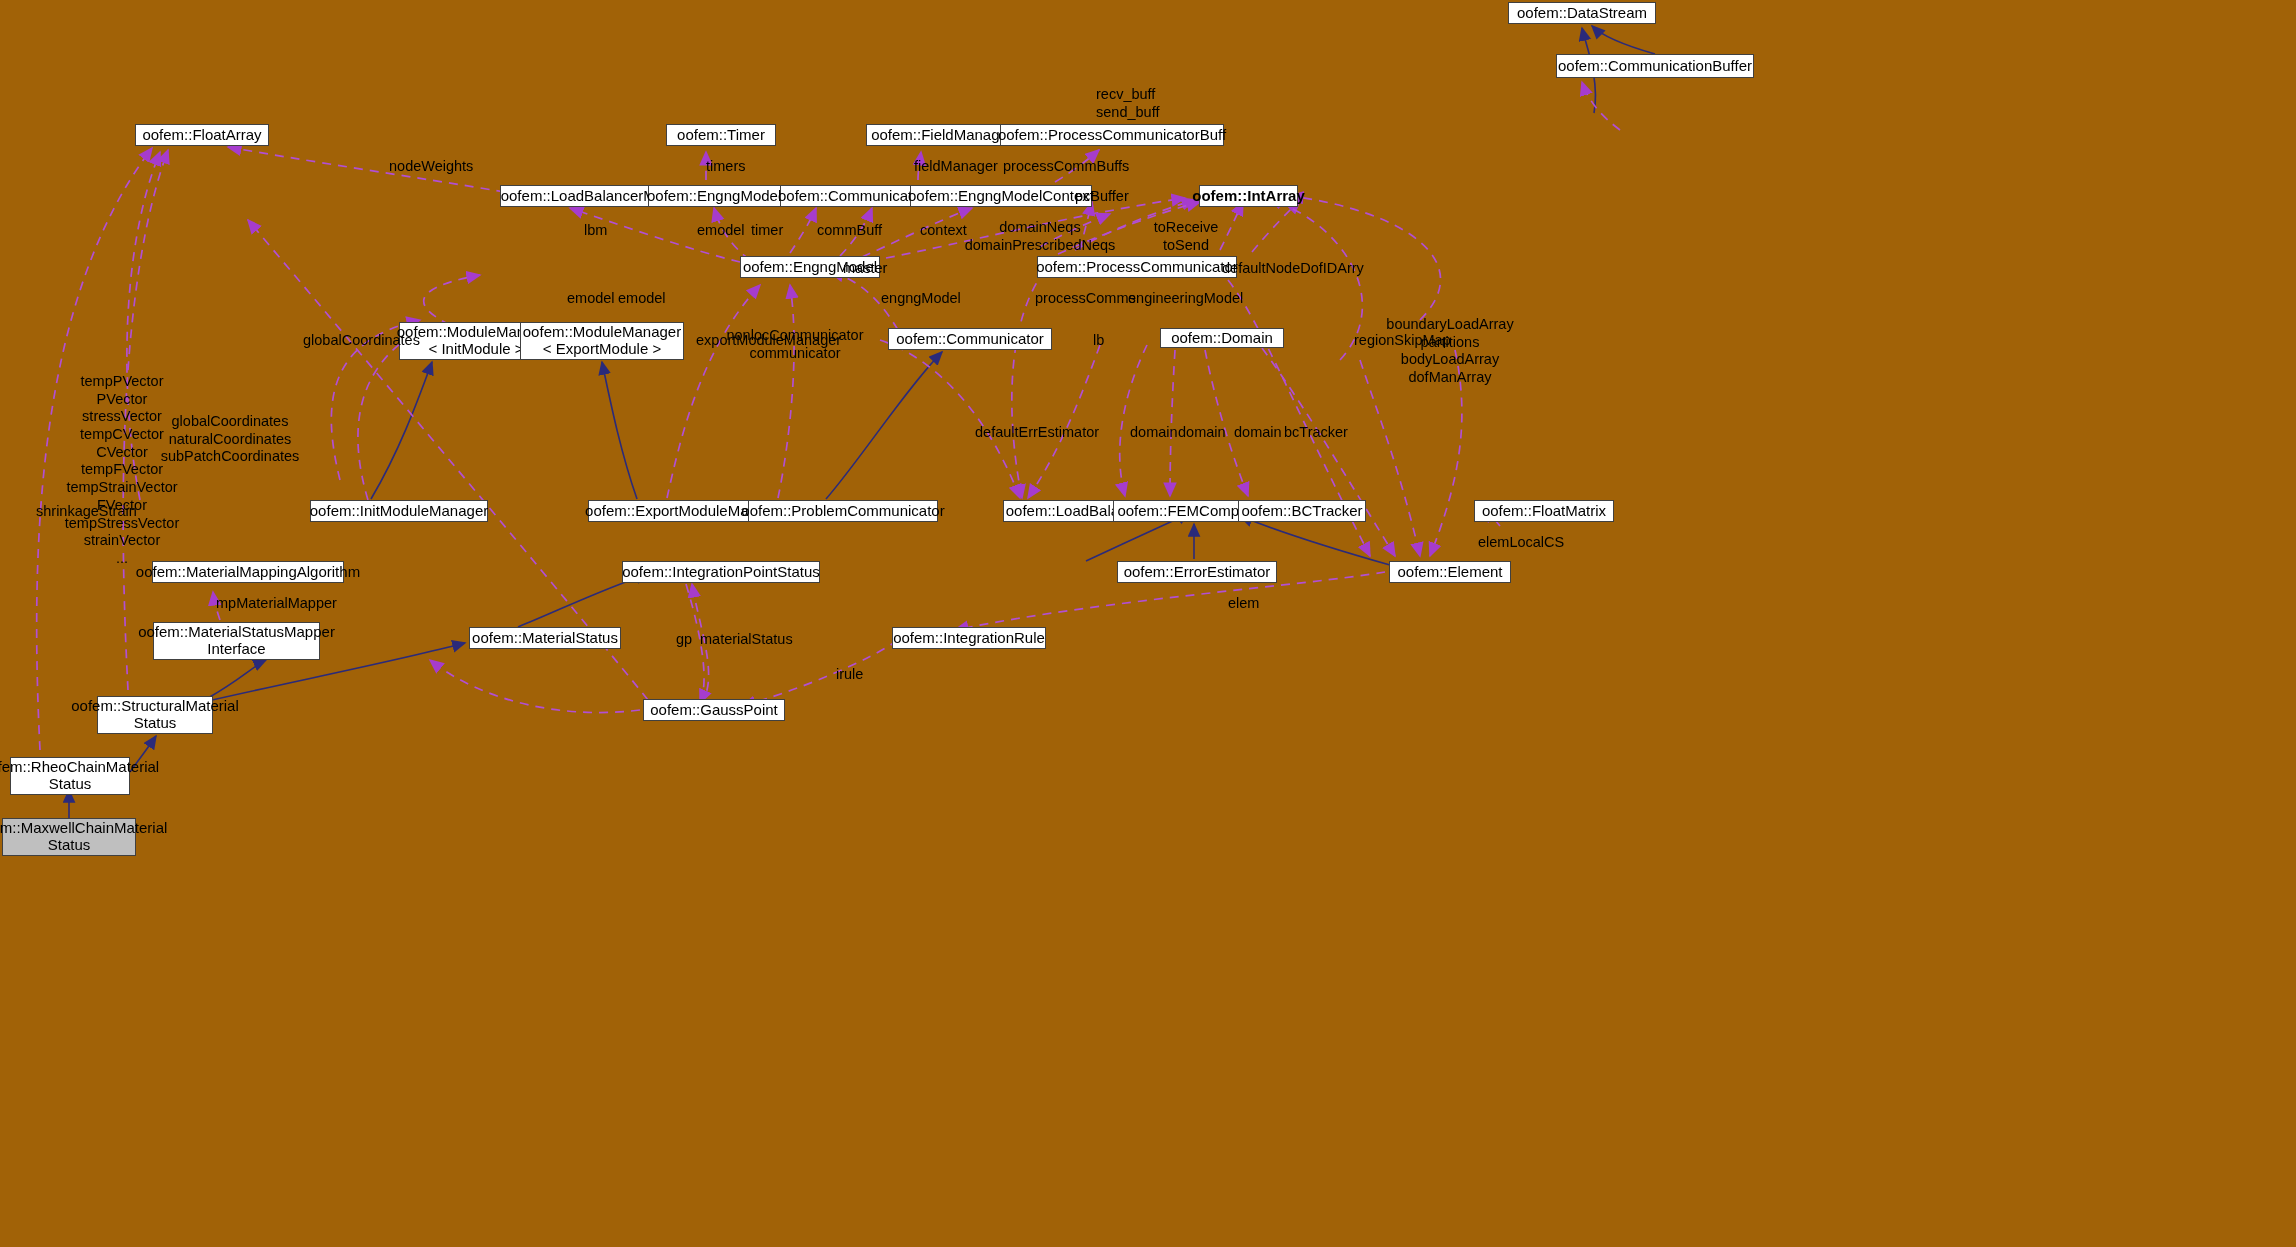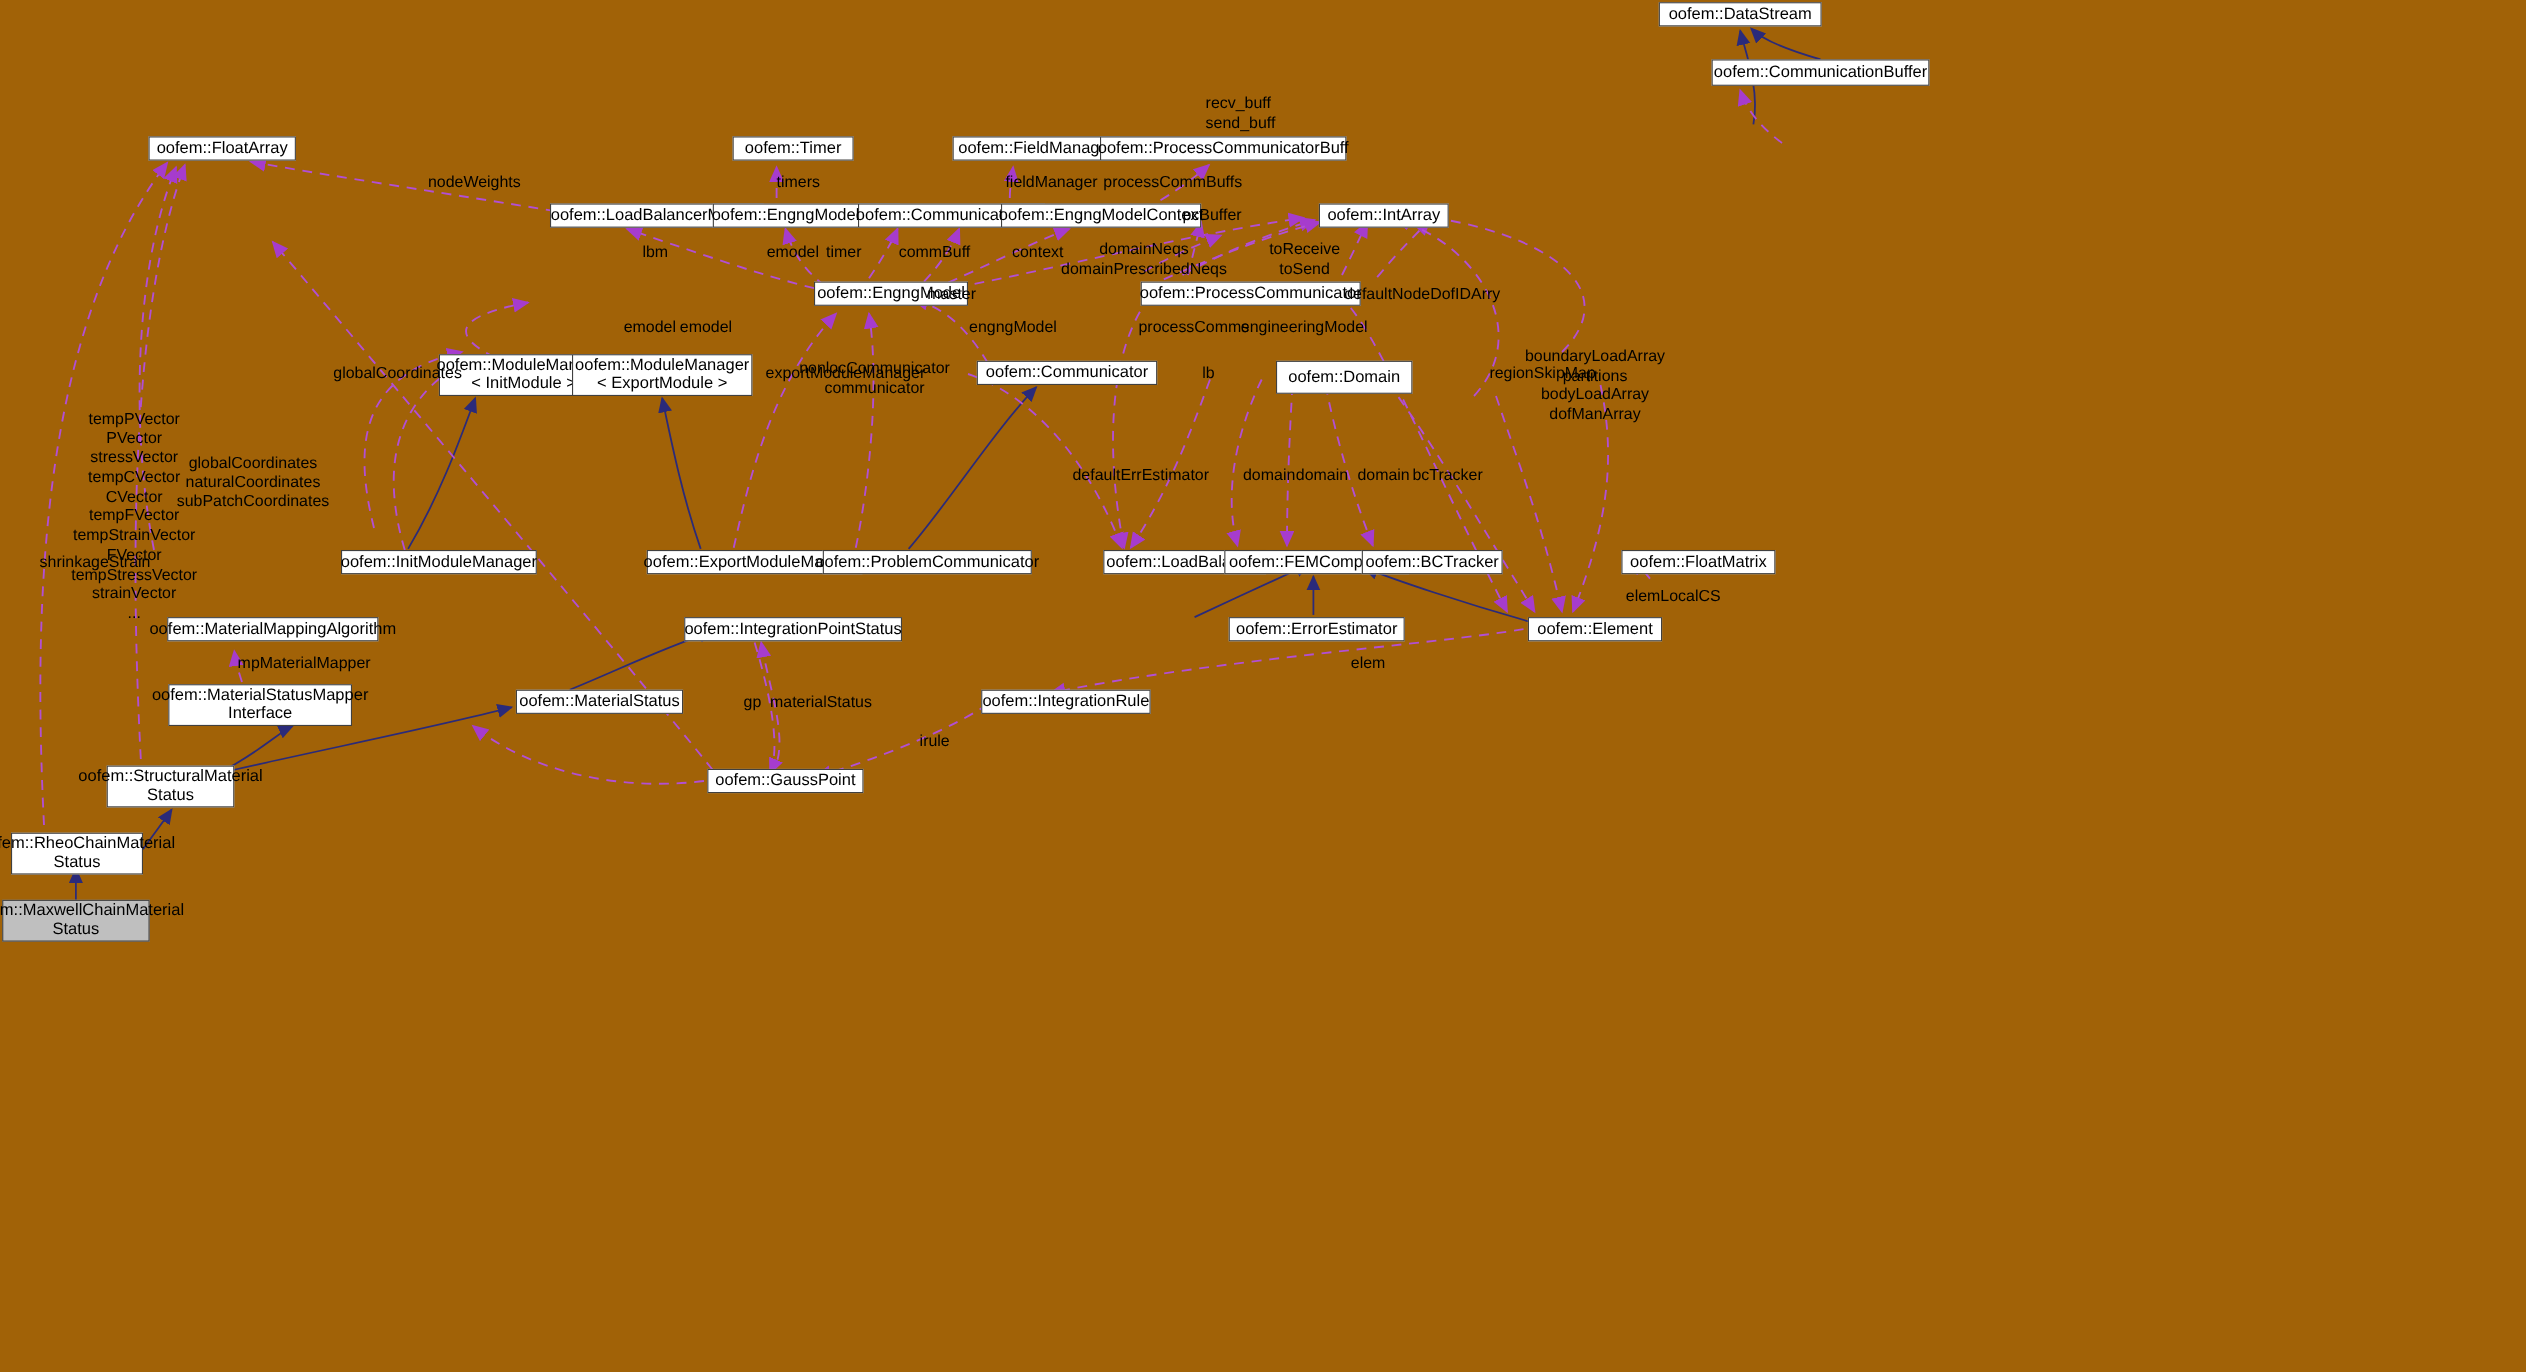--- a/index.html
+++ b/index.html
@@ -131,29 +131,29 @@
       <div class="node" style="left: 1508px; top: 2px; width: 148px; height: 22px;">oofem::DataStream</div>
       <div class="node" style="left: 1556px; top: 54px; width: 198px; height: 24px;">oofem::CommunicationBuffer</div>
       <div class="node" style="left: 135px; top: 124px; width: 134px; height: 22px;">oofem::FloatArray</div>
       <div class="node" style="left: 666px; top: 124px; width: 110px; height: 22px;">oofem::Timer</div>
       <div class="node" style="left: 866px; top: 124px; width: 152px; height: 22px;">oofem::FieldManager</div>
       <div class="node" style="left: 1000px; top: 124px; width: 224px; height: 22px;">oofem::ProcessCommunicatorBuff</div>
       <div class="node" style="left: 500px; top: 185px; width: 194px; height: 22px;">oofem::LoadBalancerMonitor</div>
       <div class="node" style="left: 648px; top: 185px; width: 170px; height: 22px;">oofem::EngngModelTimer</div>
       <div class="node" style="left: 780px; top: 185px; width: 170px; height: 22px;">oofem::CommunicatorBuff</div>
       <div class="node" style="left: 910px; top: 185px; width: 182px; height: 22px;">oofem::EngngModelContext</div>
-      <div class="node" style="left: 1199px; top: 185px; width: 118px; height: 22px;">oofem::IntArray</div>
+      <div class="node" style="left: 1199px; top: 185px; width: 99px; height: 22px; font-weight: bold;">oofem::IntArray</div>
       <div class="node" style="left: 740px; top: 256px; width: 140px; height: 22px;">oofem::EngngModel</div>
       <div class="node" style="left: 1025px; top: 256px; width: 200px; height: 22px; margin-left: 12px;">oofem::ProcessCommunicator</div>
       <div class="node" style="left: 399px; top: 322px; width: 154px; height: 38px;">oofem::ModuleManager
 &lt; InitModule &gt;</div>
       <div class="node" style="left: 520px; top: 322px; width: 164px; height: 38px;">oofem::ModuleManager
 &lt; ExportModule &gt;</div>
       <div class="node" style="left: 888px; top: 328px; width: 164px; height: 22px;">oofem::Communicator</div>
-      <div class="node" style="left: 1160px; top: 328px; width: 124px; height: 30px;">oofem::Domain</div>
+      <div class="node" style="left: 1160px; top: 328px; width: 124px; height: 20px;">oofem::Domain</div>
       <div class="node" style="left: 310px; top: 500px; width: 178px; height: 22px;">oofem::InitModuleManager</div>
       <div class="node" style="left: 588px; top: 500px; width: 196px; height: 22px;">oofem::ExportModuleManager</div>
       <div class="node" style="left: 748px; top: 500px; width: 190px; height: 22px;">oofem::ProblemCommunicator</div>
       <div class="node" style="left: 1003px; top: 500px; width: 148px; height: 22px;">oofem::LoadBalancer</div>
       <div class="node" style="left: 1113px; top: 500px; width: 168px; height: 22px;">oofem::FEMComponent</div>
       <div class="node" style="left: 1238px; top: 500px; width: 128px; height: 22px;">oofem::BCTracker</div>
       <div class="node" style="left: 1474px; top: 500px; width: 140px; height: 22px;">oofem::FloatMatrix</div>
       <div class="node" style="left: 152px; top: 561px; width: 192px; height: 22px;">oofem::MaterialMappingAlgorithm</div>
       <div class="node" style="left: 622px; top: 561px; width: 198px; height: 22px;">oofem::IntegrationPointStatus</div>
       <div class="node" style="left: 1117px; top: 561px; width: 160px; height: 22px;">oofem::ErrorEstimator</div>

